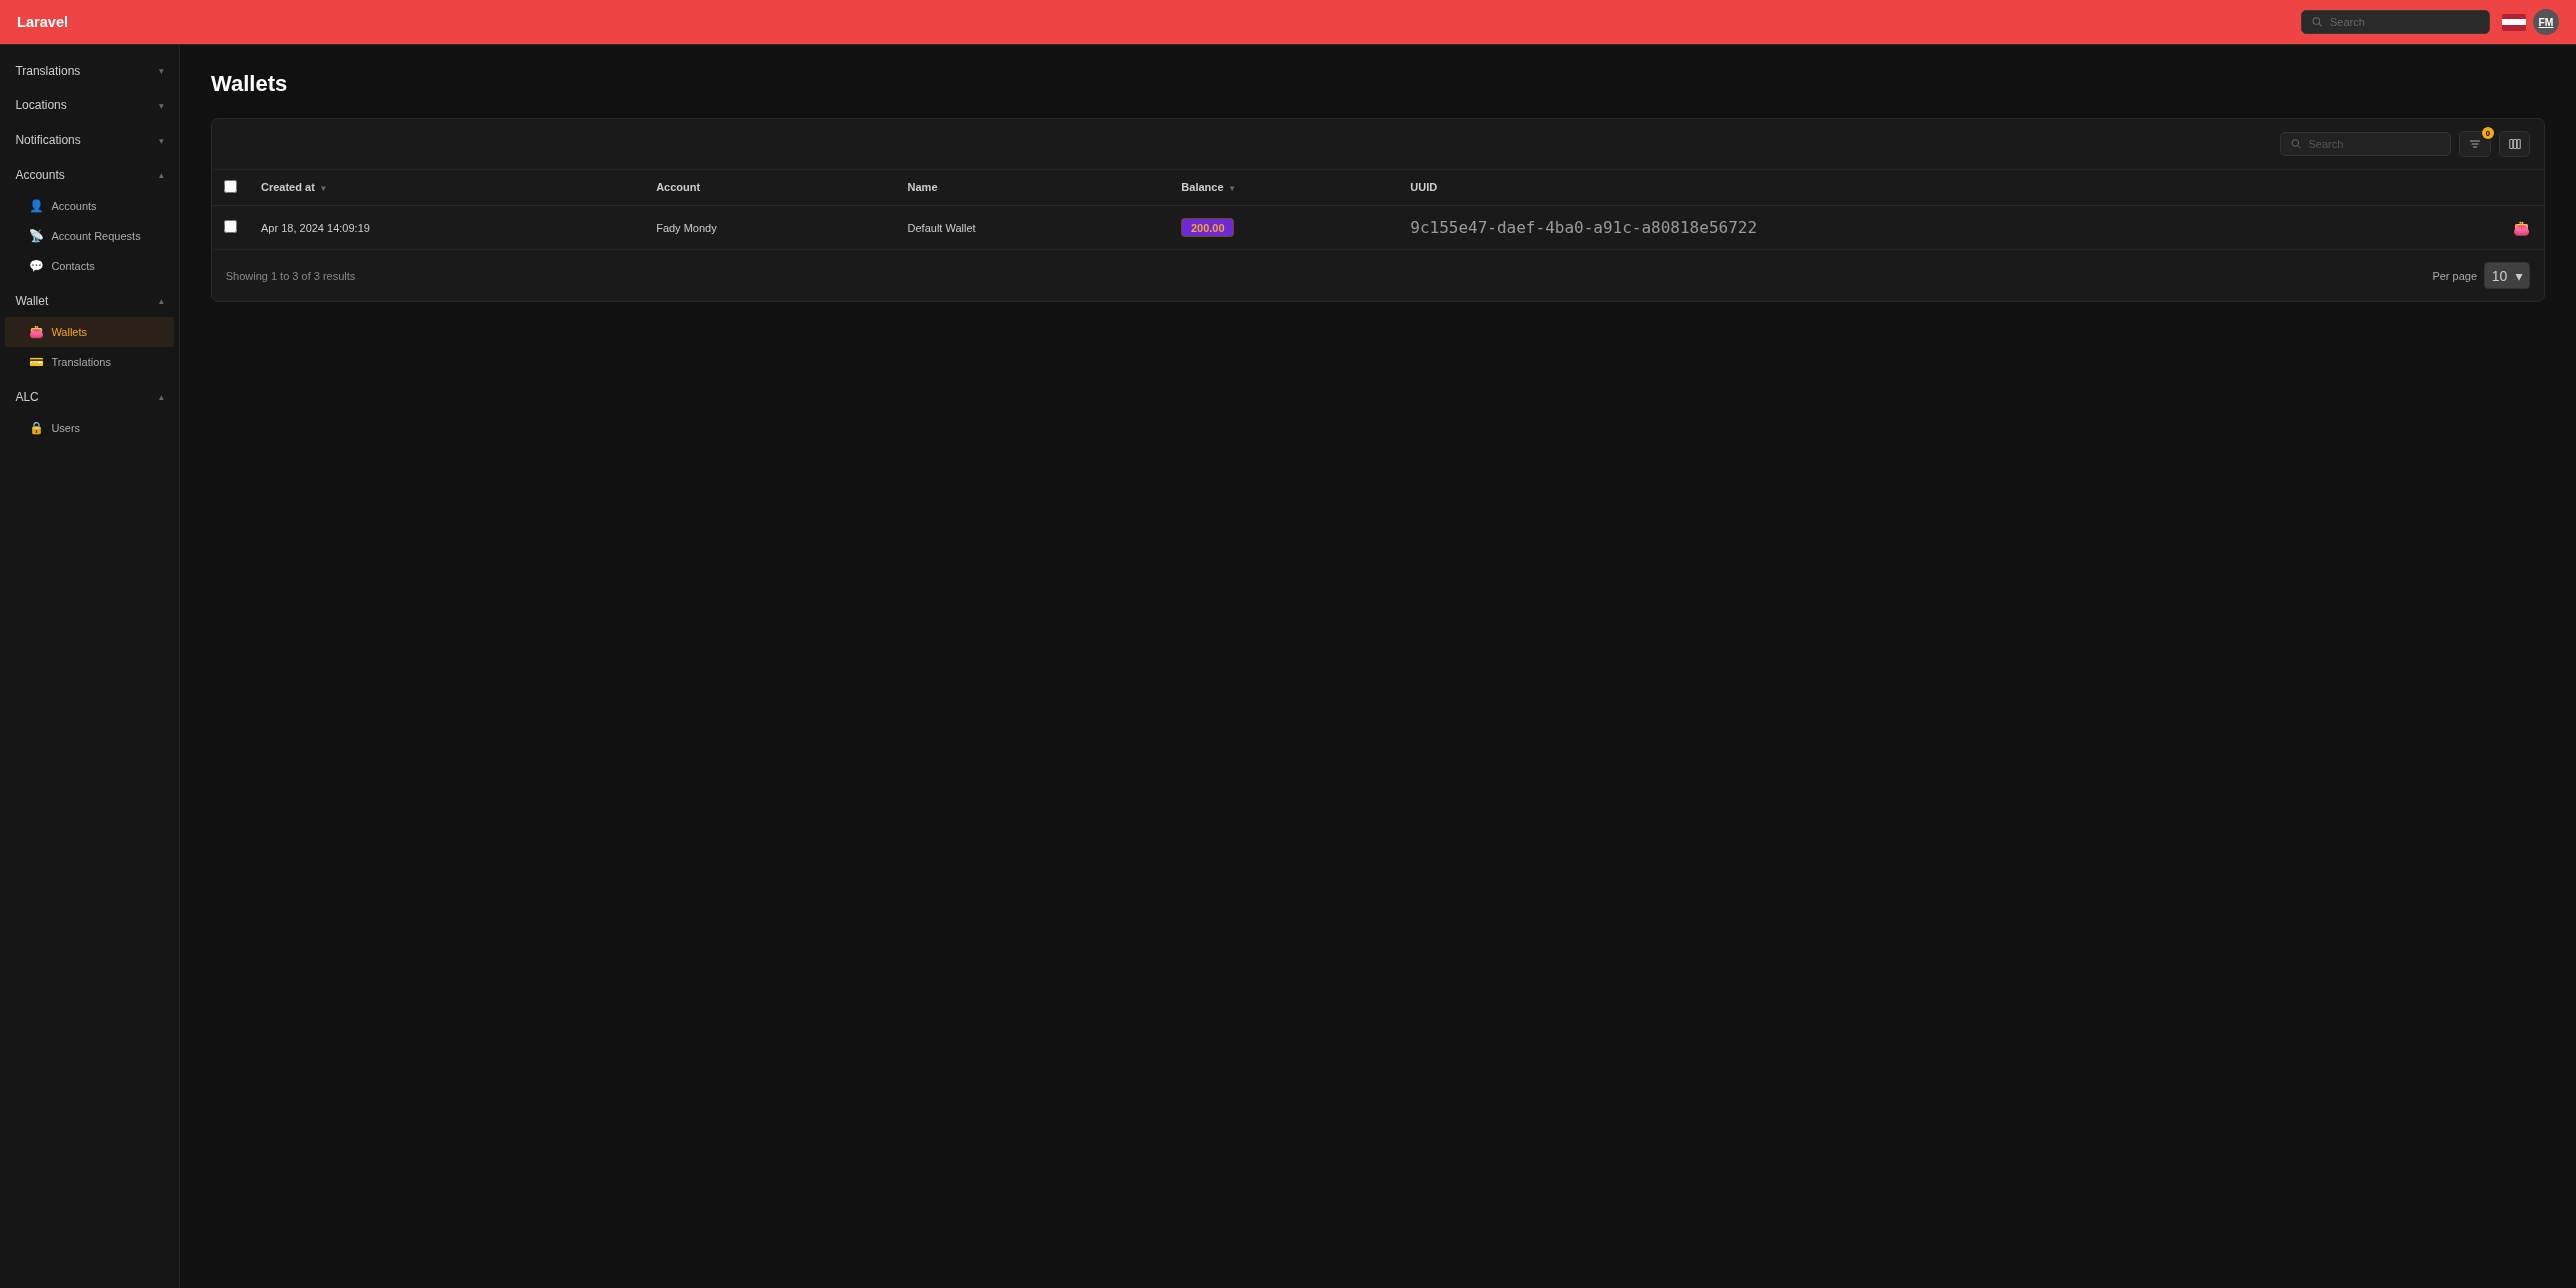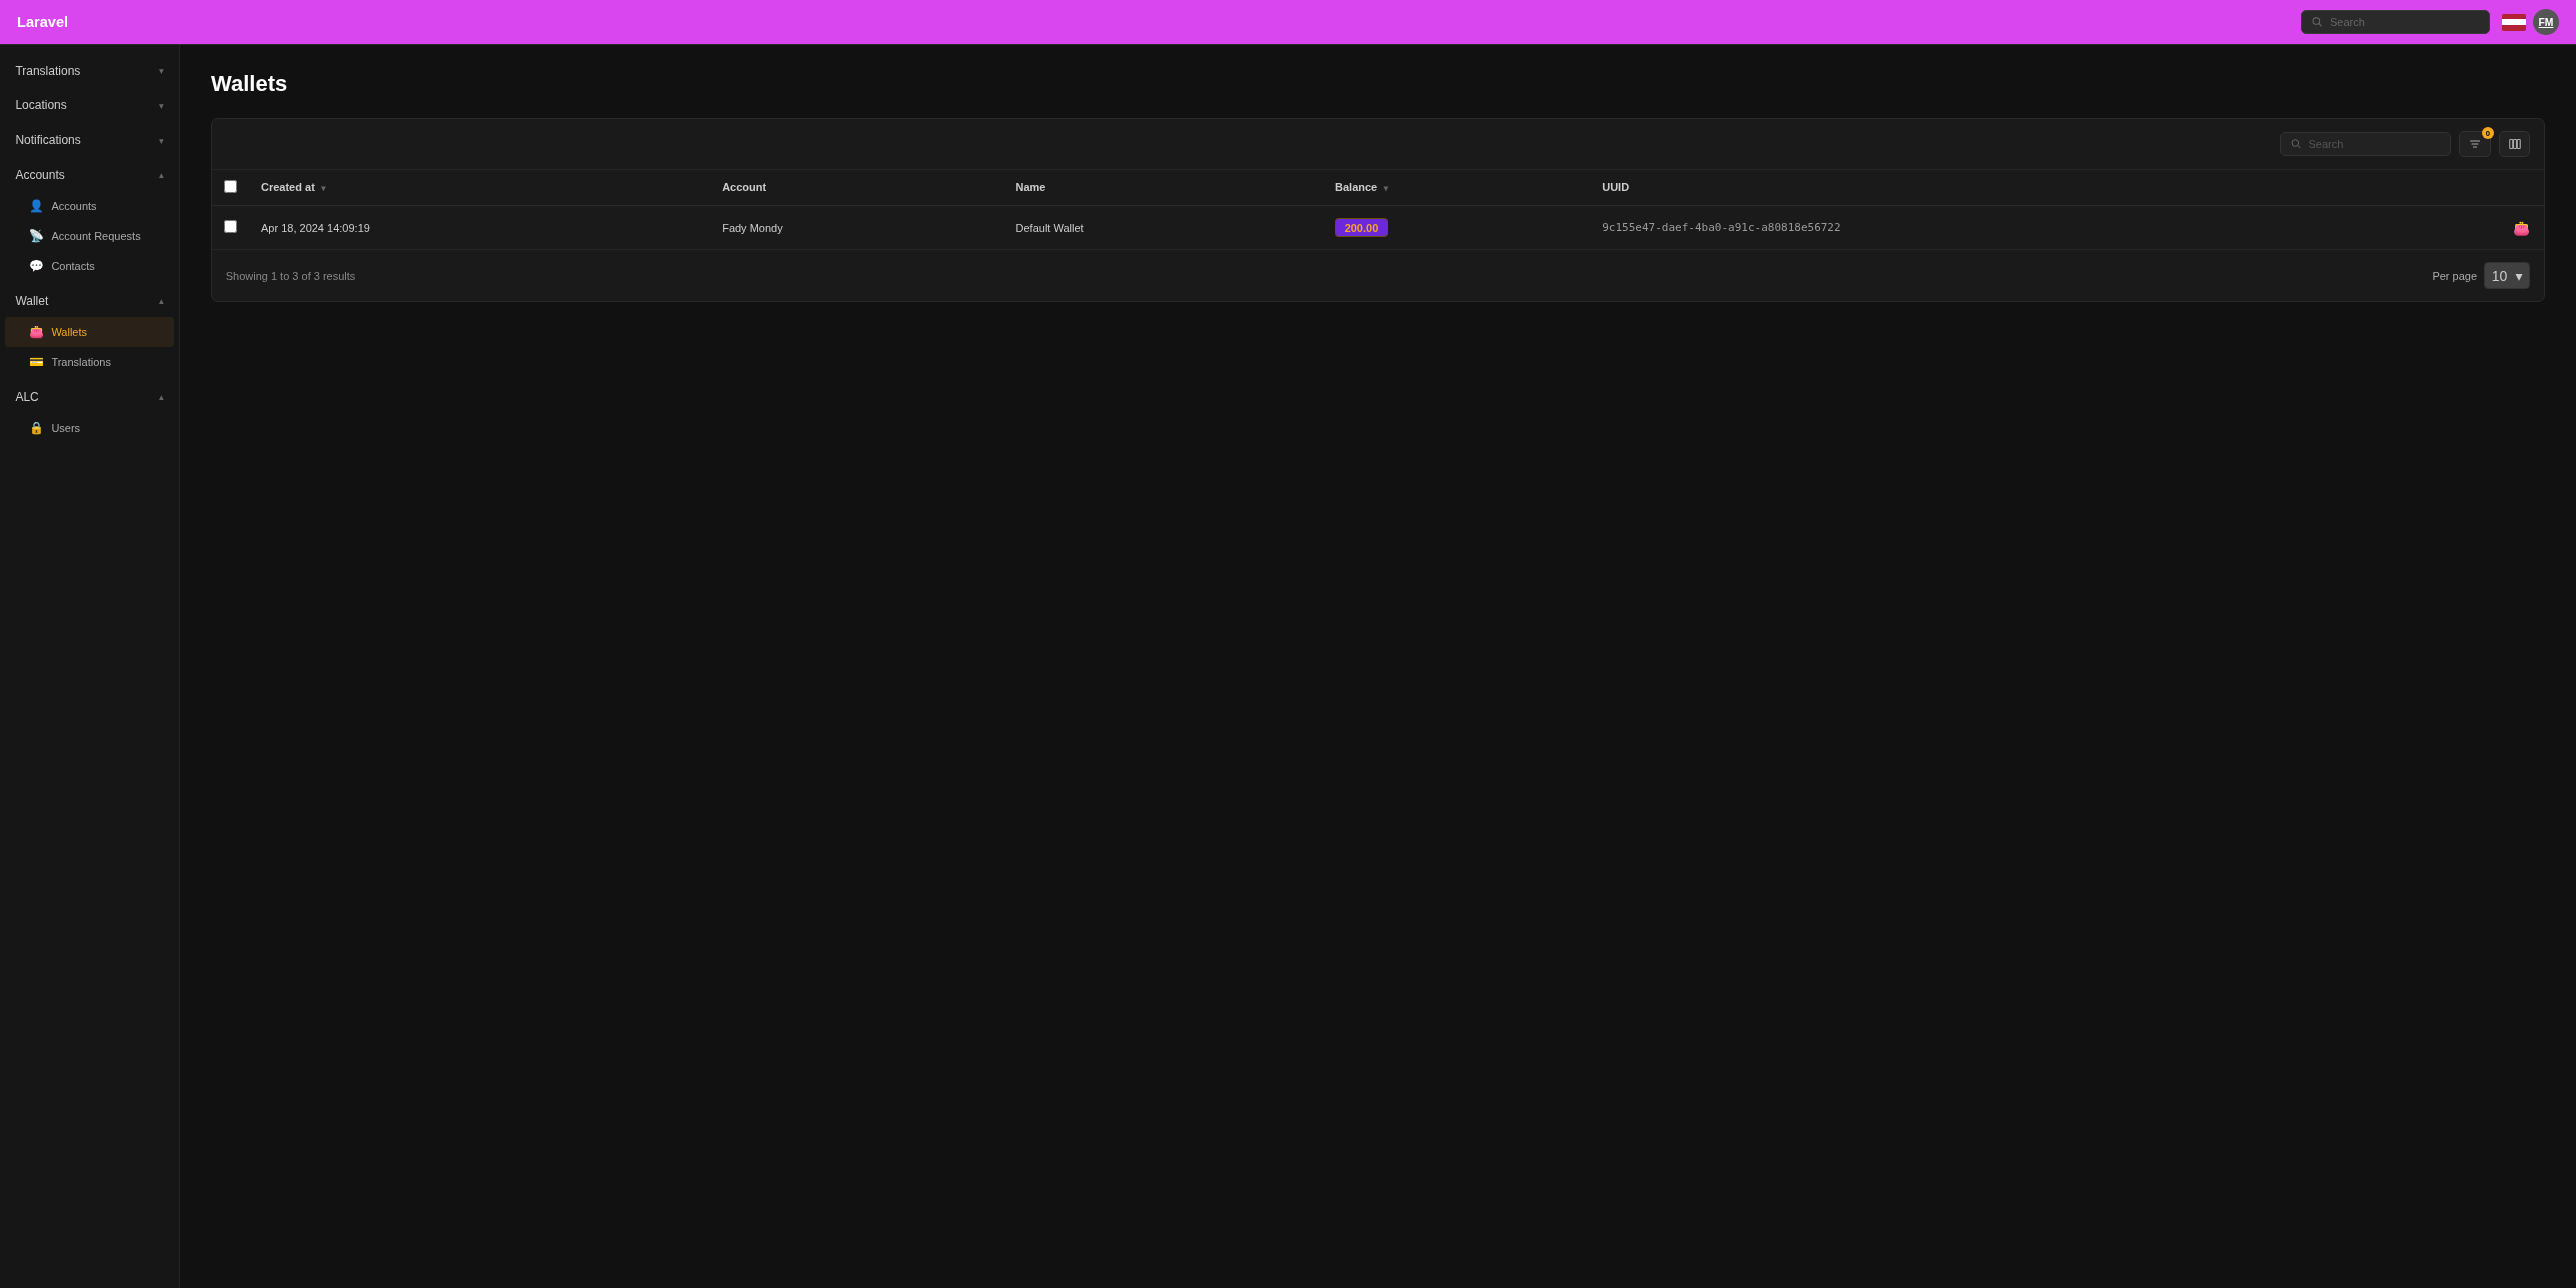--- a/index.html
+++ b/index.html
@@ -9,21 +9,21 @@
       font-family: -apple-system, BlinkMacSystemFont, 'Segoe UI', sans-serif;
       font-size: 12px;
       display: flex;
       flex-direction: column;
       height: 100vh;
       overflow: hidden;
     }
 
     
     .topnav {
-      background: #d946ef;
+      background: #ef4444;
       border-bottom: 0.9px solid #2a2a2a;
       display: flex;
       align-items: center;
       padding: 0 17px;
       height: 45px;
       flex-shrink: 0;
     }
     .topnav-logo {
       font-size: 14.6px;
       font-weight: 700;
@@ -252,21 +252,21 @@
       font-weight: 600;
       font-size: 11px;
     }
     .balance-badge.yellow {
       background: #6d28d9;
       color: #f5a623;
       border: 0.9px solid #6a4f00;
     }
     .uuid-text {
       font-family: monospace;
-      font-size: 11px;
+      font-size: 16px;
       color: #999;
     }
     .row-action {
       text-align: right;
       padding-right: 13.7px;
     }
     .wallet-row-icon {
       color: #f5a623;
       font-size: 13.7px;
       cursor: pointer;

